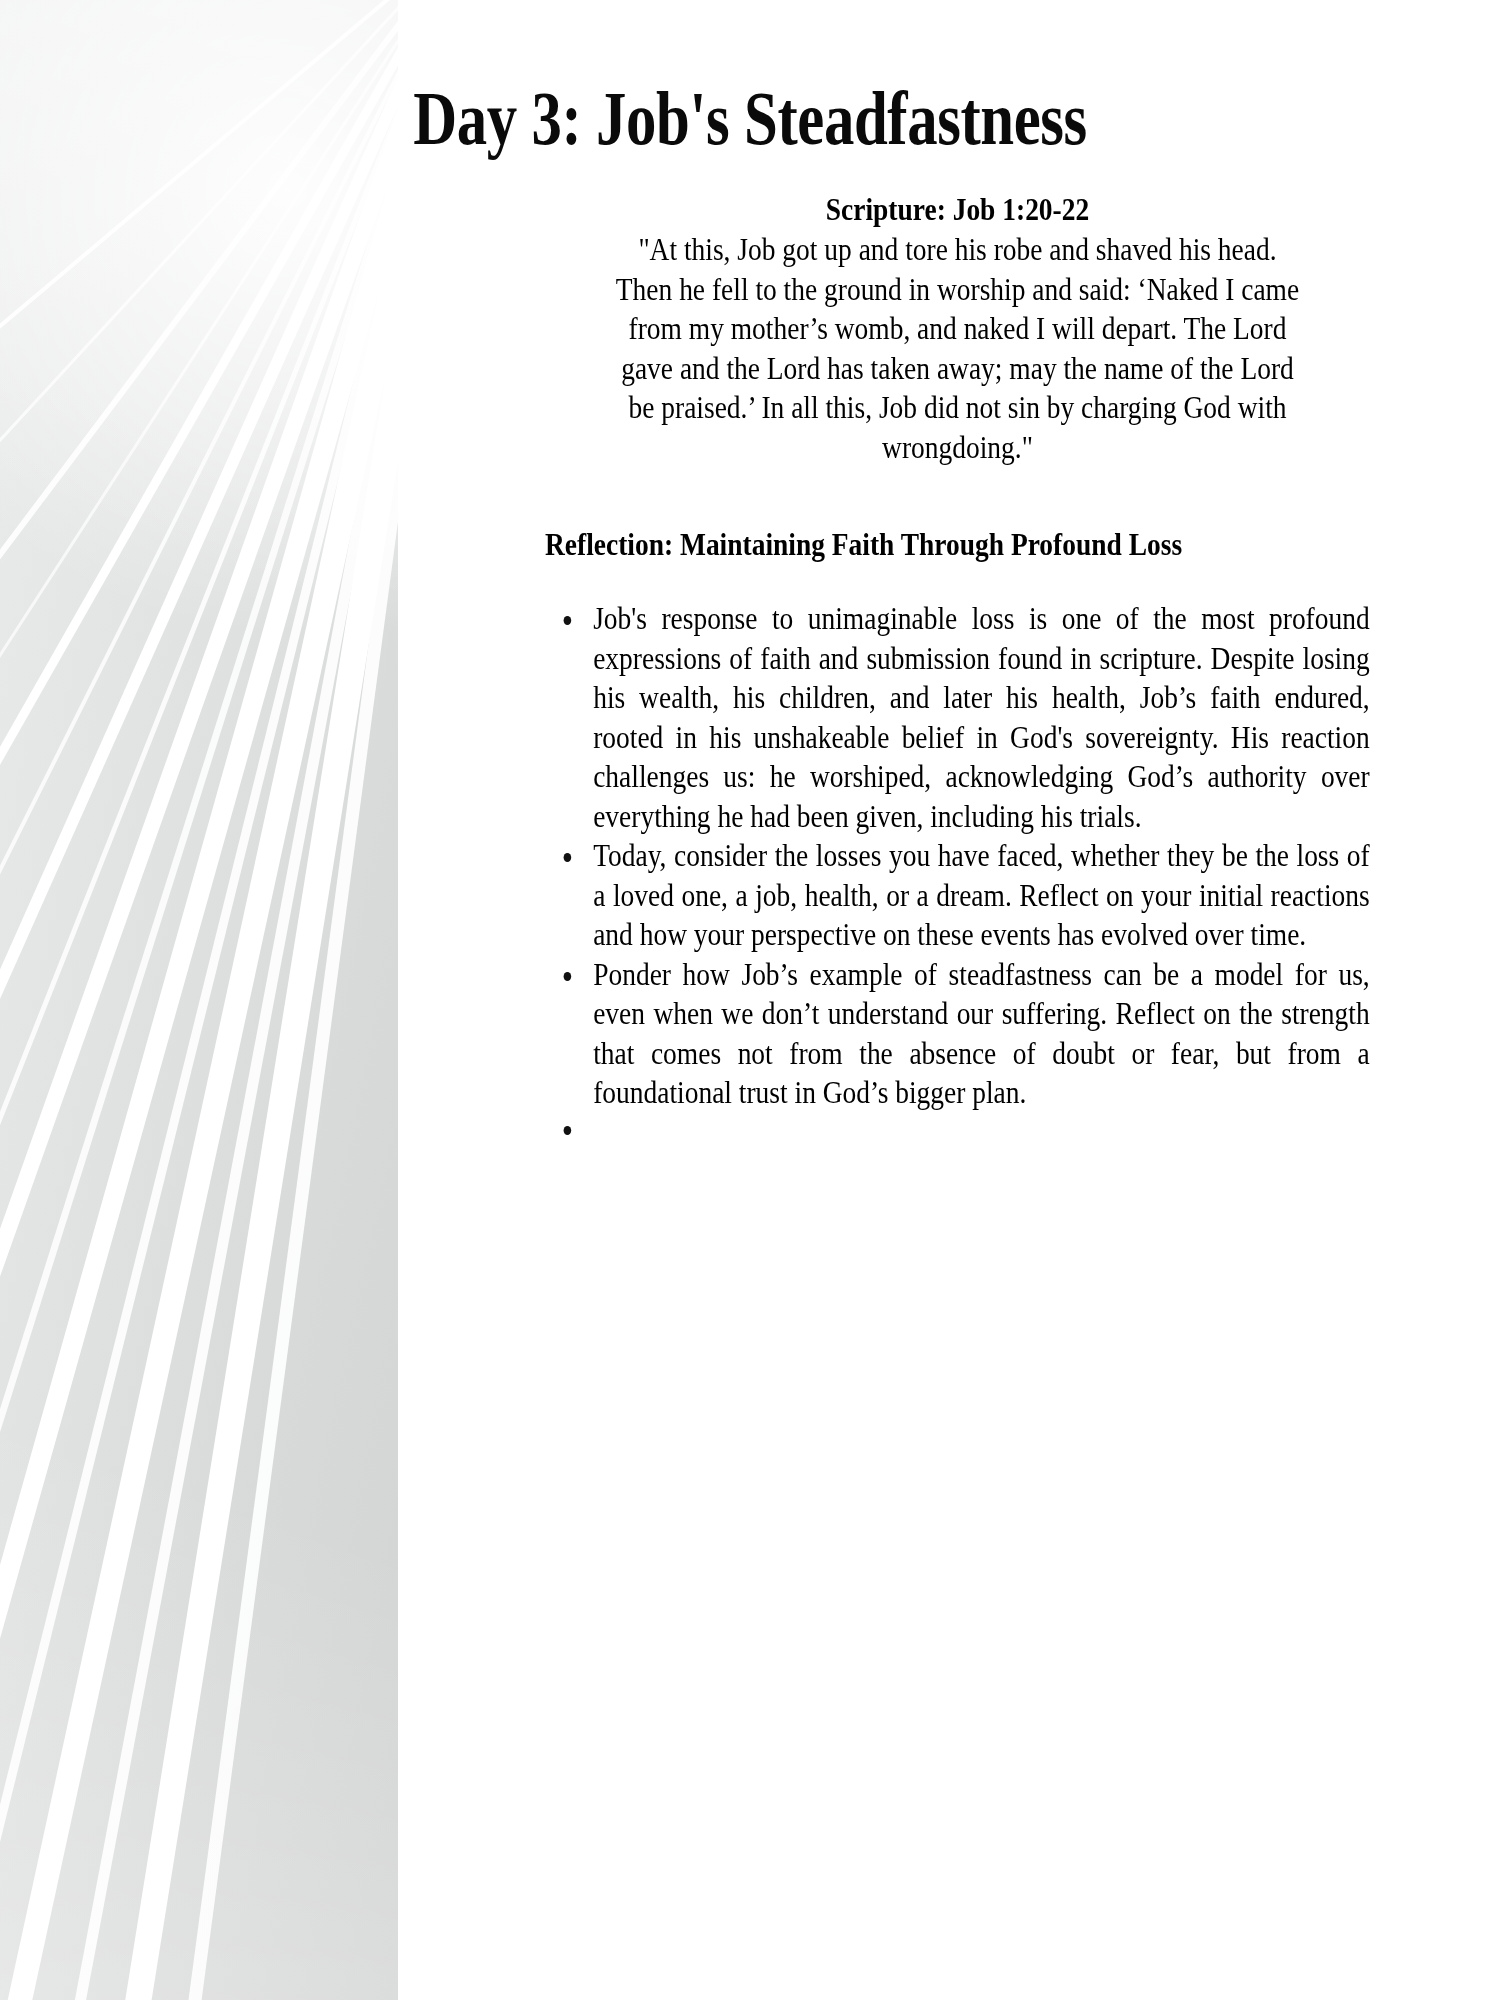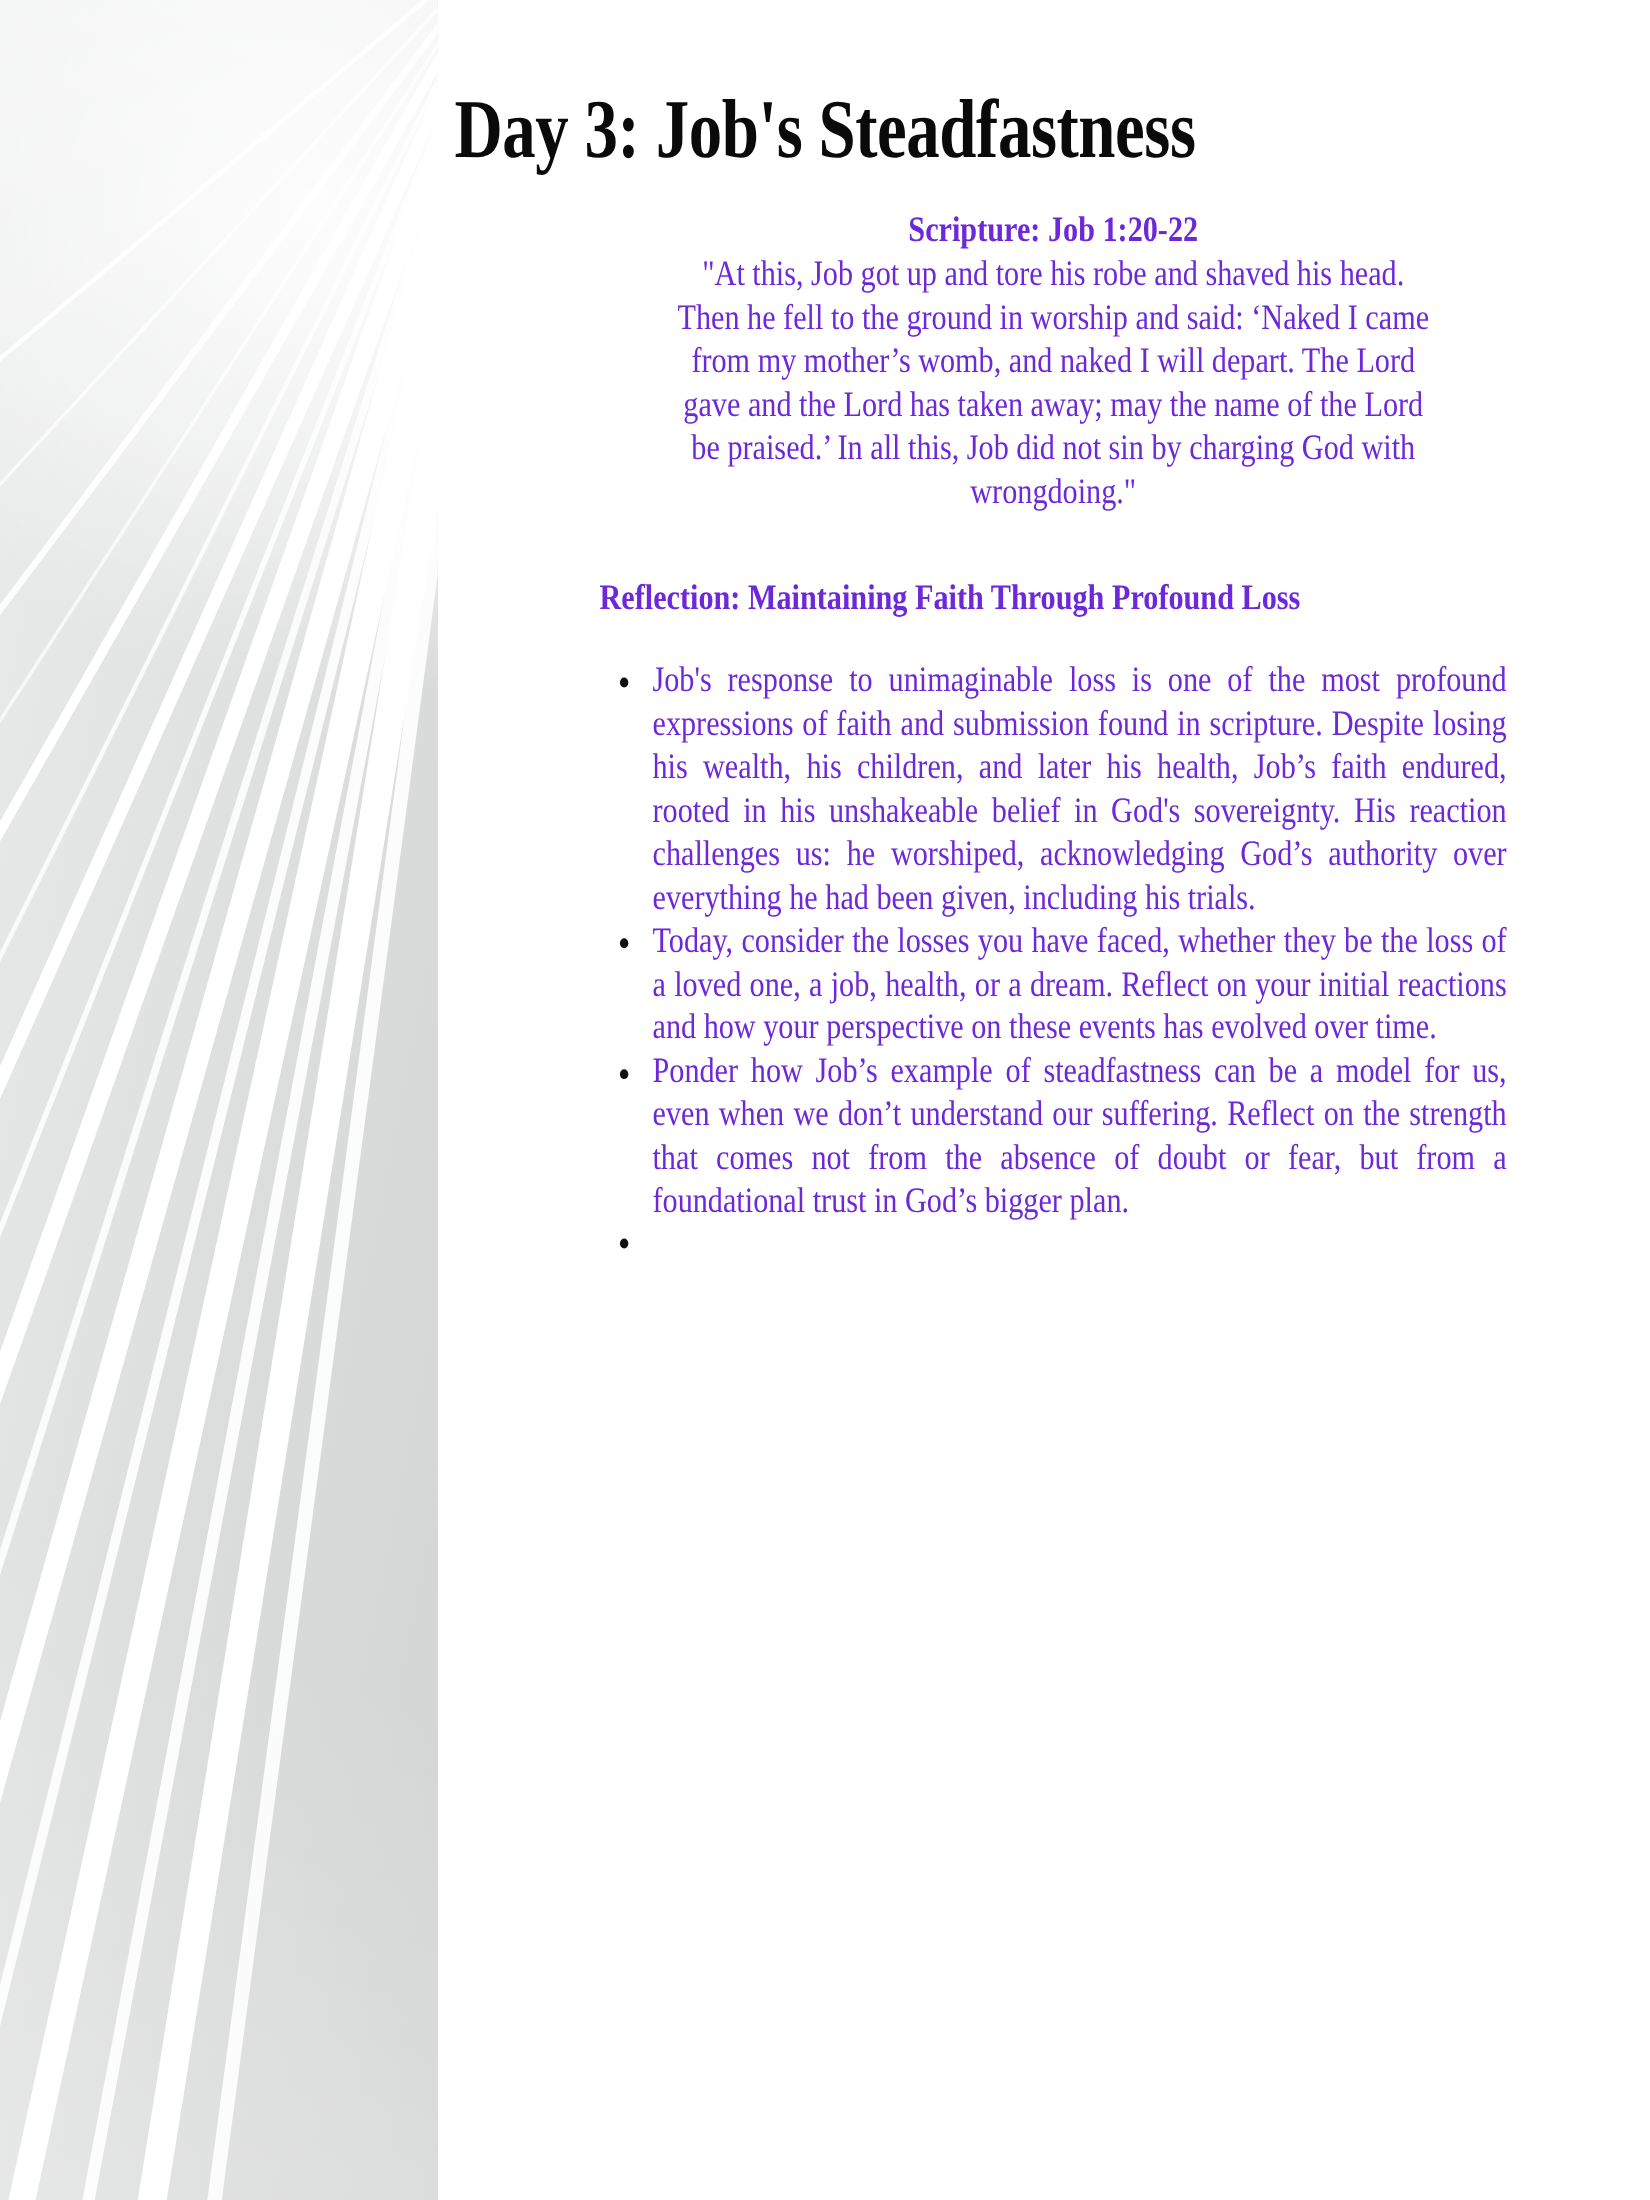--- a/index.html
+++ b/index.html
@@ -77,21 +77,21 @@
     white-space: nowrap;
     z-index: 5;
   }
 
   
   .content {
     position: absolute;
     left: 545px;
     top: 190px;
     width: 825px;
-    color: #6d28d9;
+    color: #000000;
     z-index: 4;
   }
 
   .scripture-block {
     text-align: center;
     font-size: 32.5px;
     line-height: 1.215;
     transform: scaleX(0.845);
     transform-origin: 50% 0;
     width: 100%;

